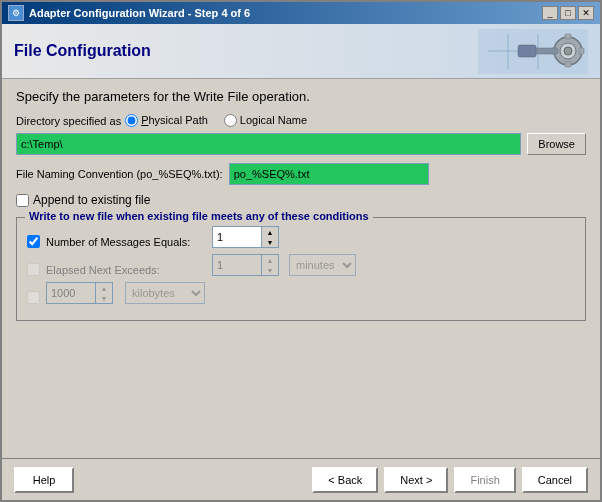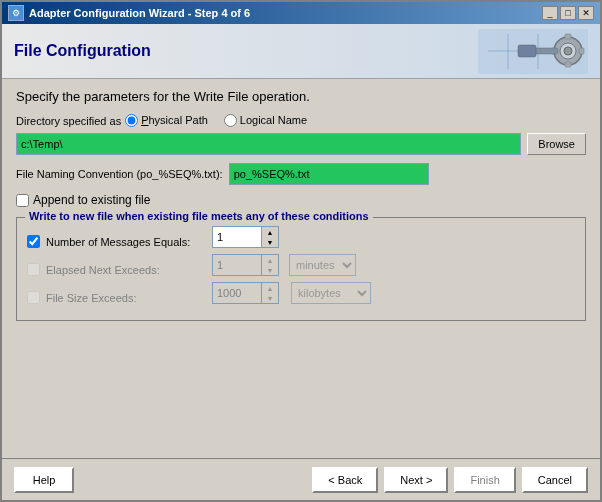--- a/index.html
+++ b/index.html
@@ -393,21 +393,20 @@
         </div>
         <select class="dropdown-select disabled" disabled="" style="margin-left:4px;">
           <option>minutes</option>
           <option>hours</option>
           <option>seconds</option>
         </select>
       </div>
 
       <div class="condition-row disabled-row">
         <input type="checkbox" disabled="" class="disabled-check" style="">
-        <span class="condition-label">File Size Exceeds:</span>
         <div class="spinner-input">
           <input type="text" class="spinner-text disabled" value="1000" disabled="" style="">
           <div class="spinner-buttons">
             <button class="spinner-up" disabled="">▲</button>
             <button class="spinner-down" disabled="">▼</button>
           </div>
         </div>
         <select class="dropdown-select disabled" disabled="" style="margin-left:6px;">
           <option>kilobytes</option>
           <option>megabytes</option>

